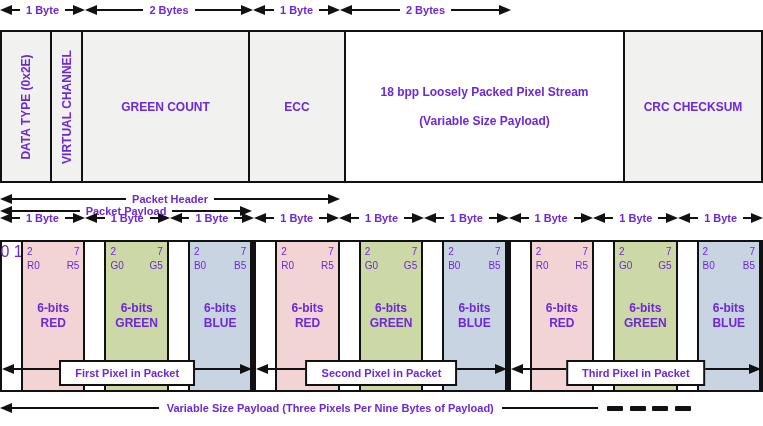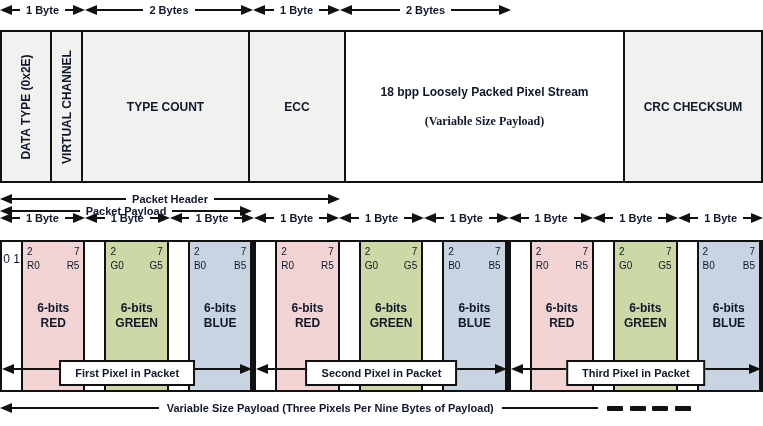--- a/index.html
+++ b/index.html
@@ -1,17 +1,17 @@
 <!DOCTYPE html>
 <html><head>
 <meta charset="utf-8">
 <style>
   html,body{margin:0;padding:0;background:#fff;}
   #canvas{position:relative;width:763px;height:426px;background:#fff;overflow:hidden;
-          font-family:"Liberation Sans",sans-serif;color:#0f172a;}
+          font-family:"Liberation Sans",sans-serif;color:#6d28d9;}
 
   
   .aseg{display:flex;align-items:center;min-width:0;box-sizing:border-box;}
   .ah{width:0;height:0;border-top:5px solid transparent;border-bottom:5px solid transparent;flex:none;}
   .ah.l{border-right:12px solid #111;}
   .ah.r{border-left:12px solid #111;}
   .aline{flex:1;height:2px;background:#111;min-width:4px;}
   .albl{flex:none;font-weight:bold;font-size:11px;line-height:12px;padding:0 6px;white-space:nowrap;}
 
   
@@ -22,29 +22,29 @@
 
   
   .fields{position:absolute;top:30px;left:0;width:763px;height:153px;display:flex;
           border:2px solid #111;box-sizing:border-box;}
   .field{border-right:2px solid #111;box-sizing:border-box;background:#f1f1ef;
          display:flex;flex-direction:column;align-items:center;justify-content:center;
          text-align:center;font-weight:bold;font-size:12px;line-height:14px;flex:none;}
   .field:last-child{border-right:none;}
   .field.white{background:#fff;}
   .vlabel{transform:rotate(-90deg);white-space:nowrap;}
-  .payload-sub{margin-top:15px;font-family:Liberation Serif, serif;}
+  .payload-sub{margin-top:15px;}
 
   
   .pixels{position:absolute;top:240px;left:0;width:763px;height:152px;display:flex;}
   .pgroup{flex:1;border:2px solid #111;box-sizing:border-box;background:#fff;
           position:relative;display:flex;min-width:0;}
   .bcell{flex:1;display:flex;min-width:0;}
   .bgap{width:19px;flex:none;display:flex;justify-content:center;background:#fff;}
-  .bits01{font-size:12px;line-height:11px;padding-top:12px;white-space:nowrap;}
+  .bits01{font-size:16px;line-height:11px;padding-top:4px;white-space:nowrap;}
   .cbox{flex:1;border-left:2px solid #111;border-right:2px solid #111;box-sizing:border-box;
         display:flex;flex-direction:column;padding:3px 4px;min-width:0;}
   .bcell:last-child .cbox{border-right:none;}
   .cbox.red{background:#f2d4d4;}
   .cbox.green{background:#ccd9a6;}
   .cbox.blue{background:#c9d4e3;}
   .brow{display:flex;justify-content:space-between;font-size:10px;line-height:14px;}
   .cname{text-align:center;font-weight:bold;font-size:12px;line-height:15px;margin-top:28px;}
   .pg-arrow{position:absolute;left:0;right:0;top:122px;display:flex;align-items:center;z-index:2;}
   .pg-caption{position:absolute;top:118px;left:50%;transform:translateX(-50%);z-index:3;
@@ -96,21 +96,21 @@
   </div>
 
   <div class="fields">
     <div class="field" style="width:50px">
       <span class="vlabel">DATA TYPE (0x2E)</span>
     </div>
     <div class="field" style="width:31px">
       <span class="vlabel">VIRTUAL CHANNEL</span>
     </div>
     <div class="field" style="width:167px">
-      <span>TYPE COUNT</span>
+      <span>GREEN COUNT</span>
     </div>
     <div class="field" style="width:96px">
       <span>ECC</span>
     </div>
     <div class="field white" style="width:279px">
       <span>18 bpp Loosely Packed Pixel Stream</span>
       <span class="payload-sub">(Variable Size Payload)</span>
     </div>
     <div class="field" style="flex:1">
       <span>CRC CHECKSUM</span>

